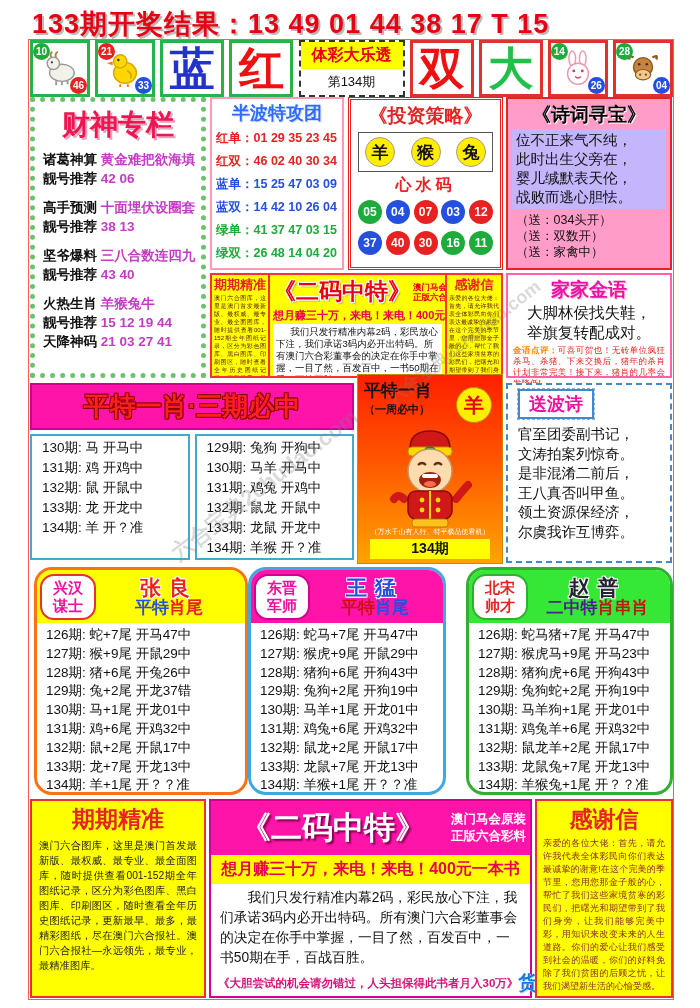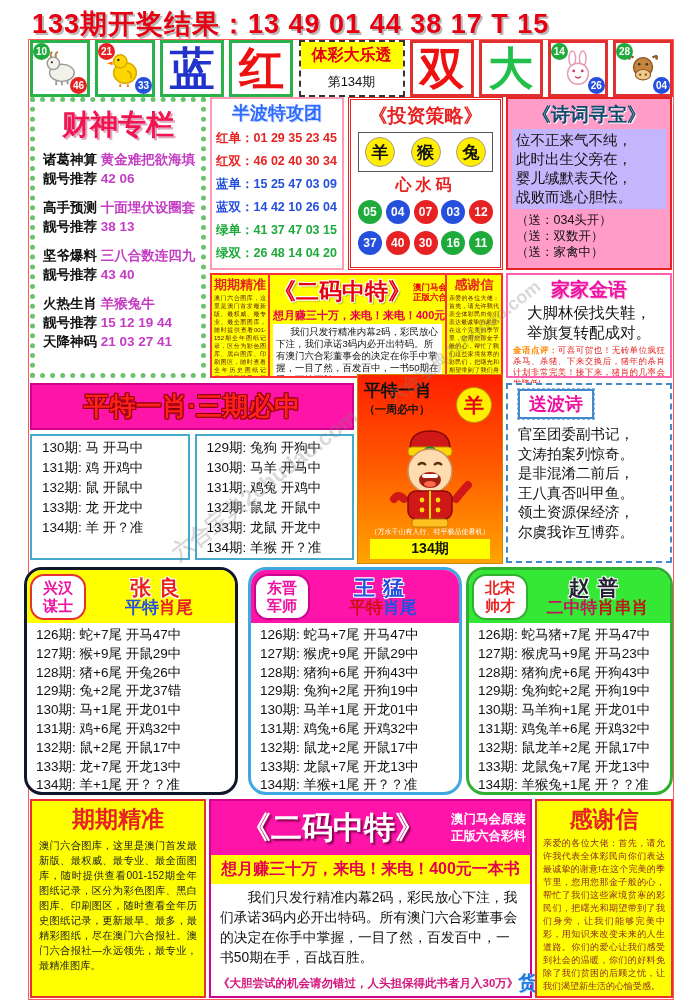--- a/index.html
+++ b/index.html
@@ -53,21 +53,21 @@
   .touzi { left:348px; top:97px; width:155px; height:173px; border:3px double #e62222; padding:3px 5px; text-align:center; }
   .tz-title { font-size:19px; font-weight:bold; color:#e62222; }
   .tz-zbox { border:1px solid #555; margin:3px 2px; padding:4px 6px; display:flex; justify-content:space-between; background:#fff; }
   .tz-z { width:30px; height:30px; border-radius:50%; background:#ffee00; border:1px solid #a98; color:#111; font-size:17px; font-weight:bold; display:flex; align-items:center; justify-content:center; }
   .tz-sub { font-size:16px; font-weight:bold; color:#e62222; margin:2px 0 4px; letter-spacing:4px; }
   .ball-row { display:flex; justify-content:space-between; padding:0 2px; margin-bottom:7px; }
   .ball { width:24px; height:24px; border-radius:50%; color:#fff; font-size:12px; font-weight:bold; display:flex; align-items:center; justify-content:center; }
 
   
   .shici { left:506px; top:97px; width:166px; height:173px; border:2px solid #e62222; background:#ff9cc8; padding:2px 4px; }
-  .sc-title { text-align:center; font-size:19px; font-weight:bold; color:#0c4a6e; text-shadow:1px 1px 0 #fff; margin:1px 0; white-space:nowrap; }
+  .sc-title { text-align:center; font-size:19px; font-weight:bold; color:#000000; text-shadow:1px 1px 0 #fff; margin:1px 0; white-space:nowrap; }
   .sc-poem { background:#c4b5fd; padding:2px 4px; font-size:14.5px; line-height:19px; color:#111; white-space:nowrap; }
   .sc-gift { font-size:12.5px; line-height:16px; color:#111; padding-left:4px; white-space:nowrap; }
   .sc-gifts { margin-top:3px; }
 
   
   .midband { left:210px; top:273px; width:293px; height:105px; border:2px solid #ff3030; background:#ffff00; display:flex; }
   .mb-col { overflow:hidden; }
   .mb-jz { width:58px; border-right:2px solid #ff3030; padding:1px 2px; }
   .mb-th { width:56px; border-left:2px solid #ff3030; padding:1px 2px; }
   .mb-small-title { font-size:13px; font-weight:bold; color:#e62222; text-align:center; white-space:nowrap; }
@@ -110,37 +110,37 @@
 
   
   .songbo { left:506px; top:383px; width:166px; height:180px; border:2px dashed #4488cc; padding:4px 6px; }
   .sb-title { display:inline-block; border:2px solid #4488cc; outline:1px dashed #88b8e0; padding:1px 9px; margin-left:4px;
         font-size:18px; font-weight:bold; color:#ee10a0; }
   .sb-line { font-size:14.5px; color:#111; line-height:19.5px; white-space:nowrap; padding-left:4px; }
   .sb-lines { margin-top:6px; }
 
   
   .col { position:absolute; top:567px; height:228px; border-radius:18px; background:#fff; overflow:hidden; }
-  .col1 { left:24px;  width:214px; border:3px solid #0f172a; }
-  .col2 { left:248px; width:214px; border:3px solid #40a8e0; }
+  .col1 { left:34px;  width:214px; border:3px solid #f97316; }
+  .col2 { left:248px; width:198px; border:3px solid #40a8e0; }
   .col3 { left:466px; width:207px; border:3px solid #30b030; }
   .col-head { height:53px; display:flex; align-items:center; padding:3px; }
   .col1 .col-head { background:#ffff00; } .col2 .col-head { background:#ff14aa; } .col3 .col-head { background:#35e835; }
   .badge { background:#fff; border-radius:14px; width:56px; text-align:center; font-weight:bold; font-size:15px; line-height:1.2; padding:3px 0; }
   .col1 .badge { border:2px solid #e83030; color:#ee10a0; }
   .col2 .badge { border:2px solid #d00090; color:#ee10a0; }
   .col3 .badge { border:2px solid #30b030; color:#e62222; }
   .hd-right { flex:1; text-align:center; }
   .hd-name { font-size:21px; font-weight:bold; letter-spacing:8px; line-height:1.1;
         text-shadow:-1px -1px 0 #fff,1px -1px 0 #fff,-1px 1px 0 #fff,1px 1px 0 #fff; }
   .col1 .hd-name { color:#e62222; } .col2 .hd-name { color:#2450dd; } .col3 .hd-name { color:#222233; }
   .hd-sub { font-size:17px; font-weight:bold; line-height:1.1; }
   .col1 .s1 { color:#2450dd; } .col1 .s2 { color:#e62222; }
   .col2 .s1 { color:#cc1111; } .col2 .s2 { color:#2450dd; }
-  .col3 .s1 { color:#be185d; } .col3 .s2 { color:#b91c1c; }
+  .col3 .s1 { color:#4c1d95; } .col3 .s2 { color:#b91c1c; }
   .c-rows { padding:3px 0 0 9px; }
   .c-row { font-size:13.5px; color:#111; line-height:18.8px; white-space:nowrap; }
 
   
   .botjz { left:30px; top:799px; width:176px; height:199px; background:#ffff00; border:2px solid #e83030; padding:2px 7px; }
   .bz-title { text-align:center; font-size:23px; font-weight:bold; color:#e62222; margin:1px 0 3px; }
   .bz-body { font-size:10.3px; line-height:15px; color:#222; text-align:justify; }
   .botad { left:209px; top:799px; width:323px; height:199px; border:2px solid #d00090; background:#fff; }
   .ba-head { background:#ff14aa; height:54px; display:flex; align-items:center; padding:0 4px; }
   .ba-title { flex:1; text-align:center; font-size:31px; font-weight:bold; color:#fff; white-space:nowrap;

